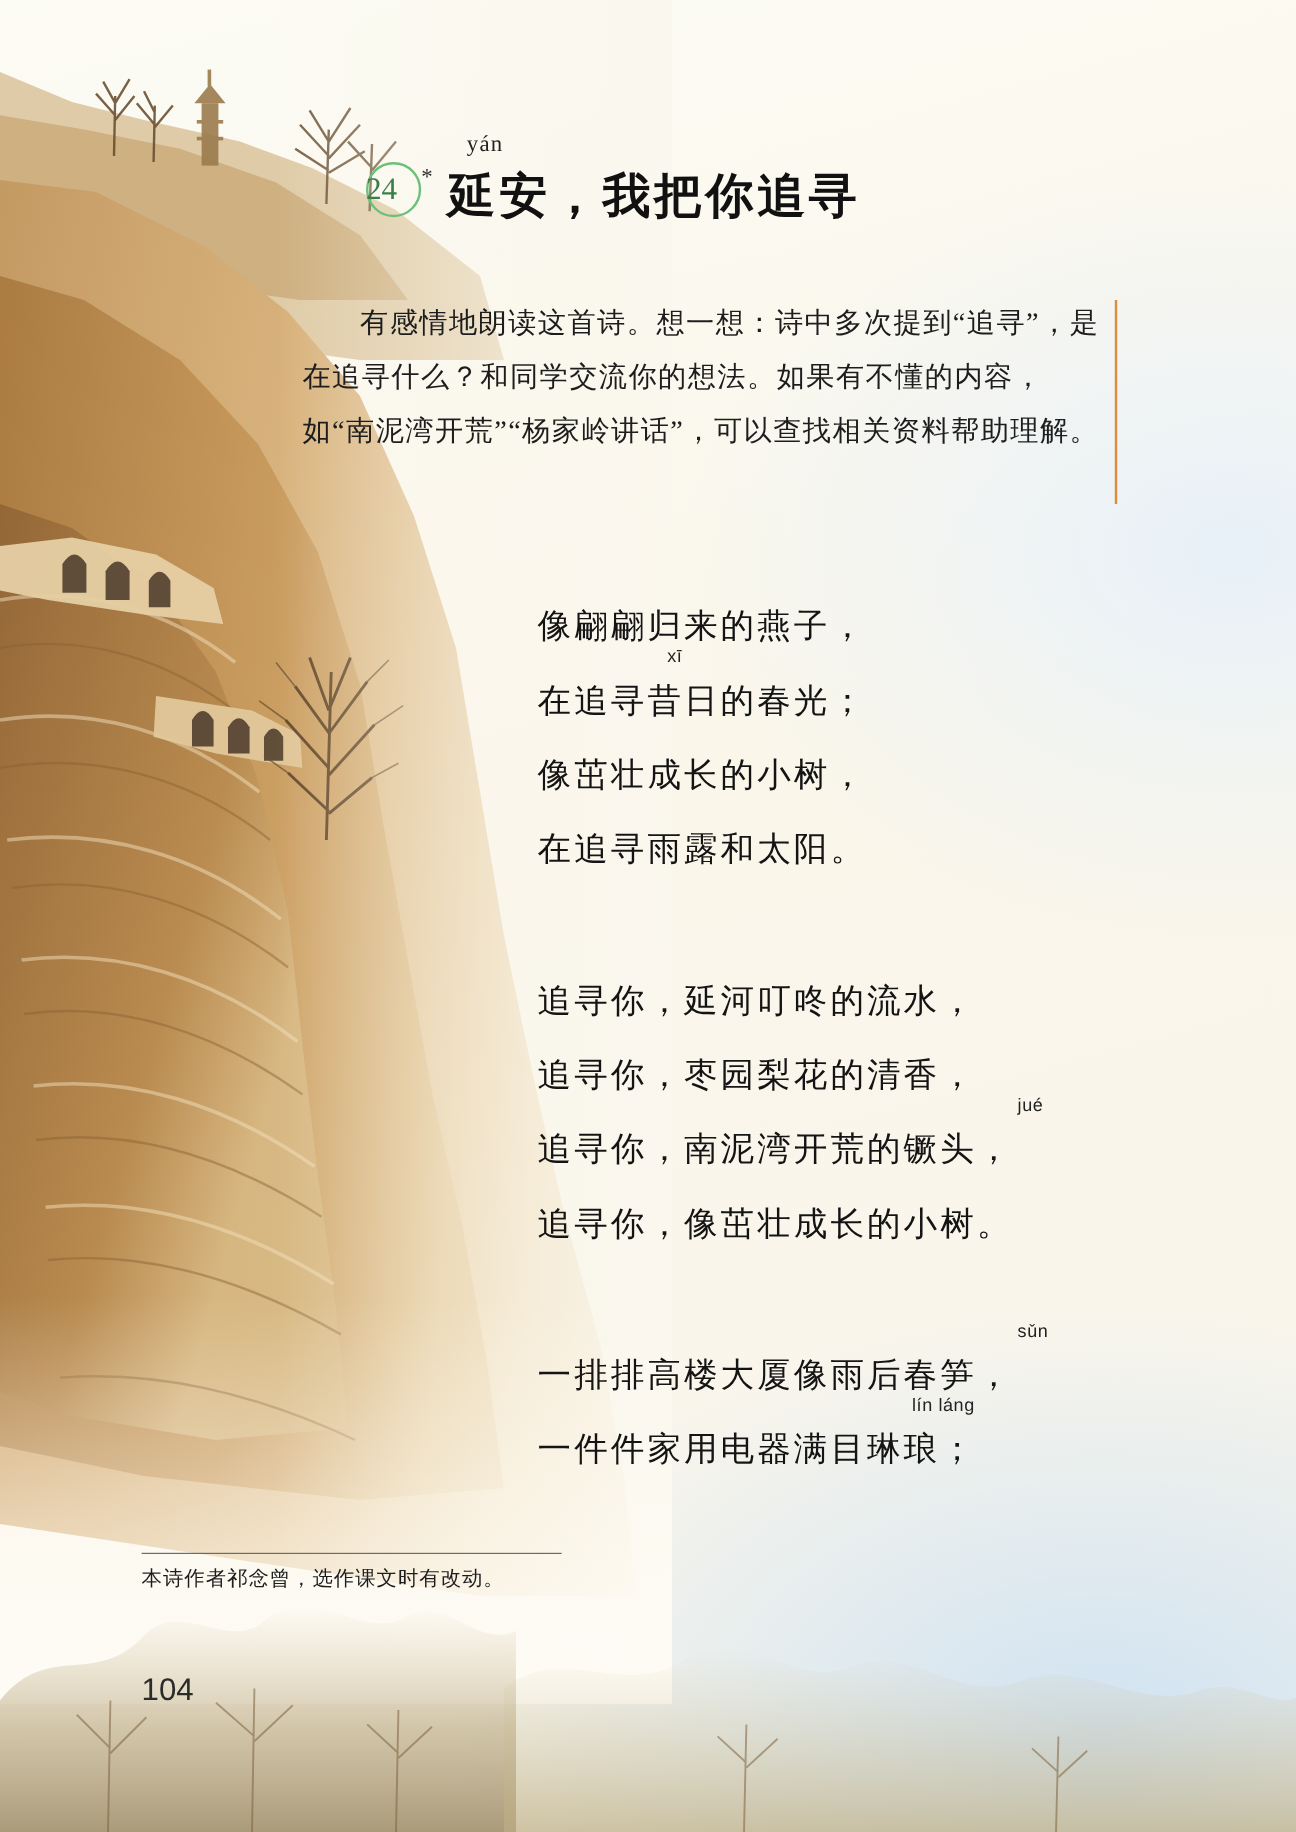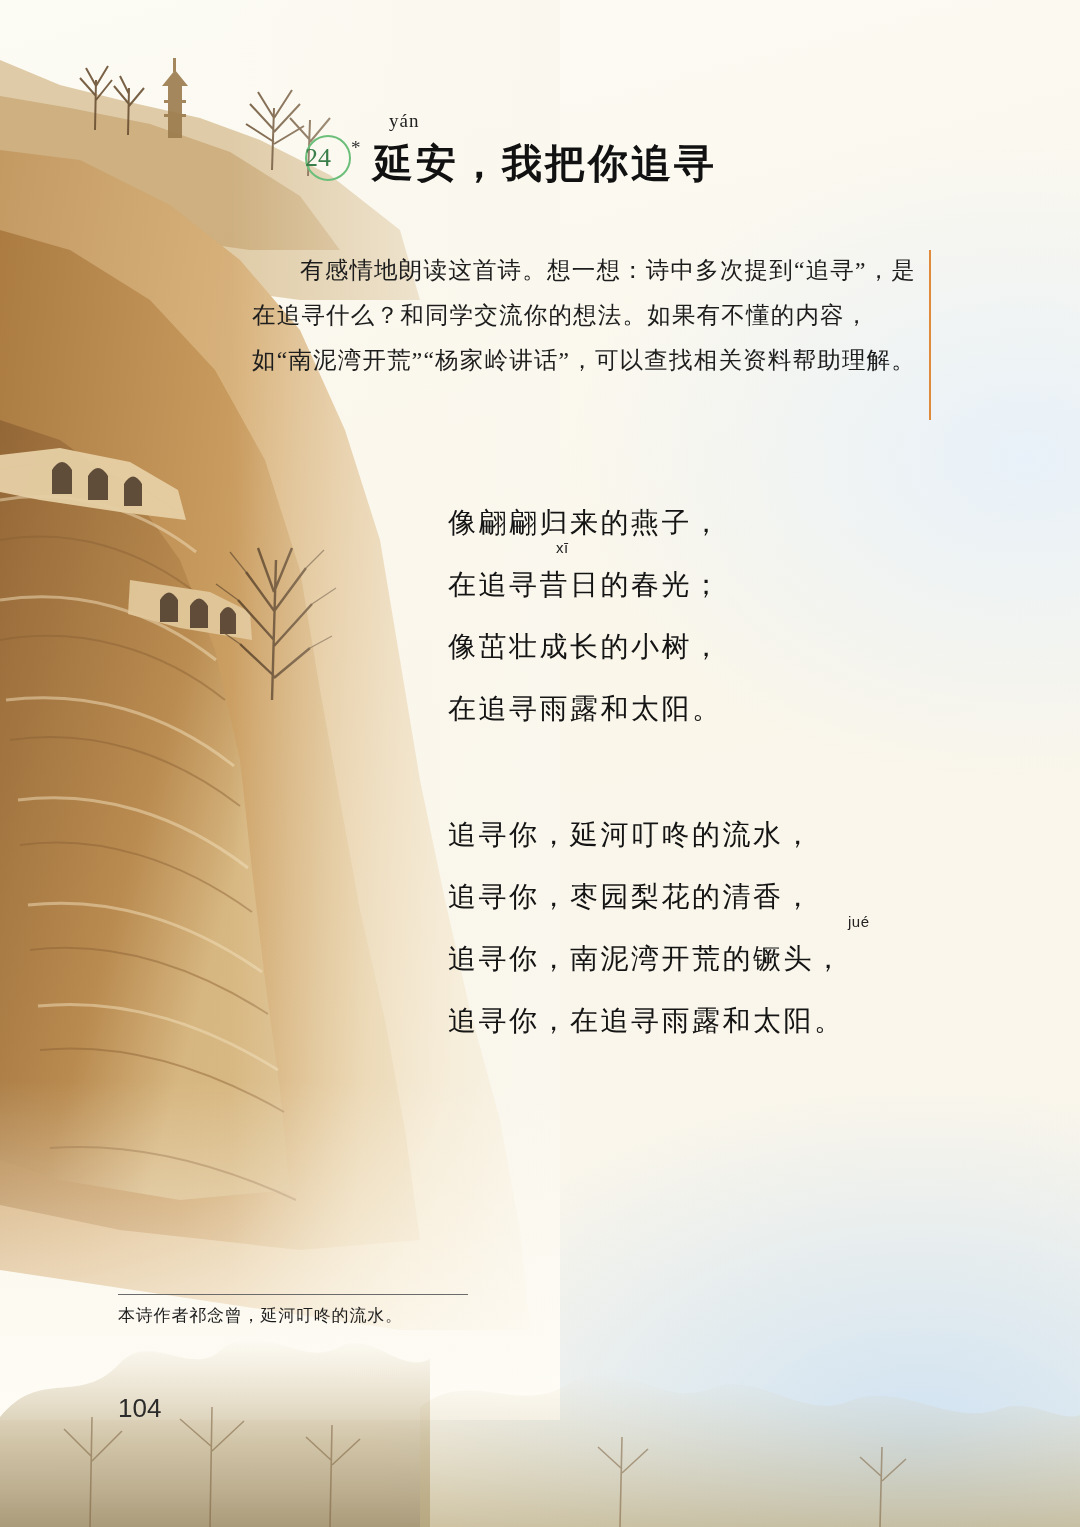--- a/index.html
+++ b/index.html
@@ -335,21 +335,25 @@
         <div class="stanza">
           <div class="line"><span>像翩翩归来的燕子，</span></div>
           <div class="line"><span class="ruby" style="left: 108px; top: -14px;">xī</span><span>在追寻昔日的春光；</span></div>
           <div class="line"><span>像茁壮成长的小树，</span></div>
           <div class="line"><span>在追寻雨露和太阳。</span></div>
         </div>
         <div class="stanza">
           <div class="line"><span>追寻你，延河叮咚的流水，</span></div>
           <div class="line"><span>追寻你，枣园梨花的清香，</span></div>
           <div class="line"><span class="ruby" style="left: 400px; top: -14px; text-align: center;">jué</span><span>追寻你，南泥湾开荒的镢头，</span></div>
-          <div class="line"><span>追寻你，在追寻雨露和太阳。</span></div>
+          <div class="line"><span>追寻你，像茁壮成长的小树。</span></div>
+        </div>
+        <div class="stanza">
+          <div class="line"><span class="ruby" style="left: 400px; top: -14px;">sǔn</span><span>一排排高楼大厦像雨后春笋，</span></div>
+          <div class="line"><span class="ruby" style="left: 312px; top: -14px;">lín láng</span><span>一件件家用电器满目琳琅；</span></div>
         </div>
       </div>
 
     <div class="footnote-rule"></div>
-    <div class="footnote">本诗作者祁念曾，延河叮咚的流水。</div>
+    <div class="footnote">本诗作者祁念曾，选作课文时有改动。</div>
     <div class="page-num">104</div>
   </div>
 </div>
 
 </body></html>

